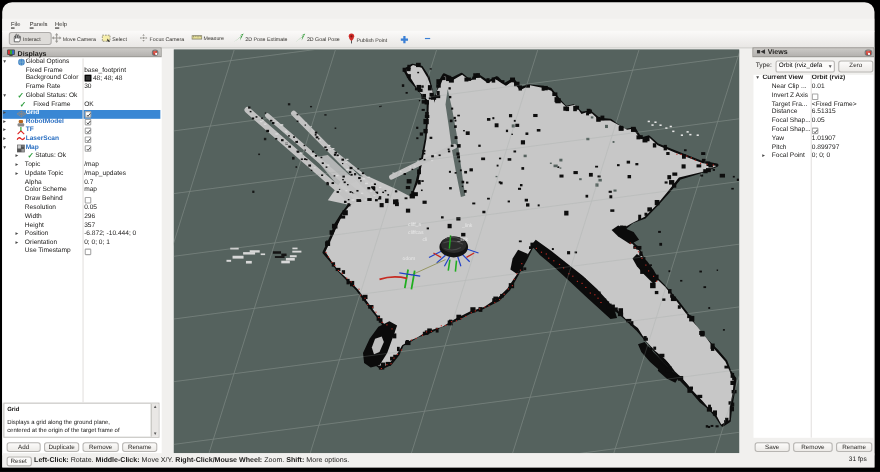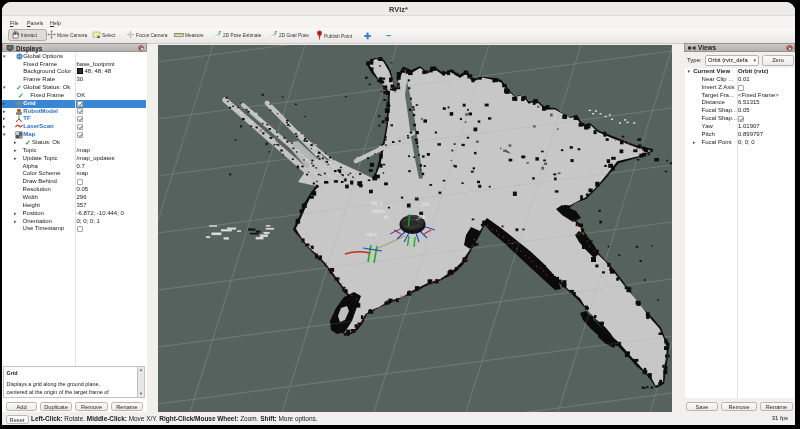--- a/index.html
+++ b/index.html
@@ -25,21 +25,20 @@
 .cb{position:absolute;width:6px;height:6px;top:0.8px;border:1px solid #a6a6a6;background:#fff;border-radius:1px}
 .btn{position:absolute;height:9.5px;background:linear-gradient(#fcfbfa,#eceae7);border:1px solid #b7b5b2;border-radius:2.5px;font-size:5.7px;color:#2d2b28;text-align:center;line-height:8.5px}
 #helpbox{position:absolute;left:0.5px;top:323.5px;width:142px;height:31.5px;background:#fff;border:1px solid #c4c2bf;font-size:5.4px;color:#1a1918;padding:1.5px 3px;line-height:1.5}
 #statusbar{position:absolute;left:0;top:410px;width:100%;height:13px;background:#f1f0ee;font-size:6.45px;color:#1a1918;line-height:13px}
 #vp{position:absolute;left:156px;top:43px;width:514px;height:367px;background:#55625e}
 svg{display:block}
 .tbtn svg{display:inline}
 .phead svg{display:inline}
 </style></head><body>
 <div id="win">
-<div id="title">RViz*</div>
 <div id="menu">
       <span style="left:8px"><u>F</u>ile</span>
       <span style="left:25px"><u>P</u>anels</span>
       <span style="left:48px"><u>H</u>elp</span>
     </div>
 <div id="toolbar">
  <div class="tbtn" id="interact"><svg class="ticon" width="9" height="9" viewBox="0 0 9 9">
           <path d="M2 8 L2 4 Q2 2.6 3 2.6 L3.2 5 L3.4 1.4 Q4 .9 4.4 1.4 L4.6 4.8 L5.2 1.8 Q5.8 1.5 6.1 2 L6.2 5 L6.9 3 Q7.5 2.8 7.6 3.4 L7.3 6.5 Q7 8 6 8 Z" fill="#fff" stroke="#444" stroke-width="0.7"></path>
         </svg>Interact</div>
  <div class="tbtn" style="left:45px"><svg class="ticon" width="9" height="9" viewBox="0 0 9 9">

